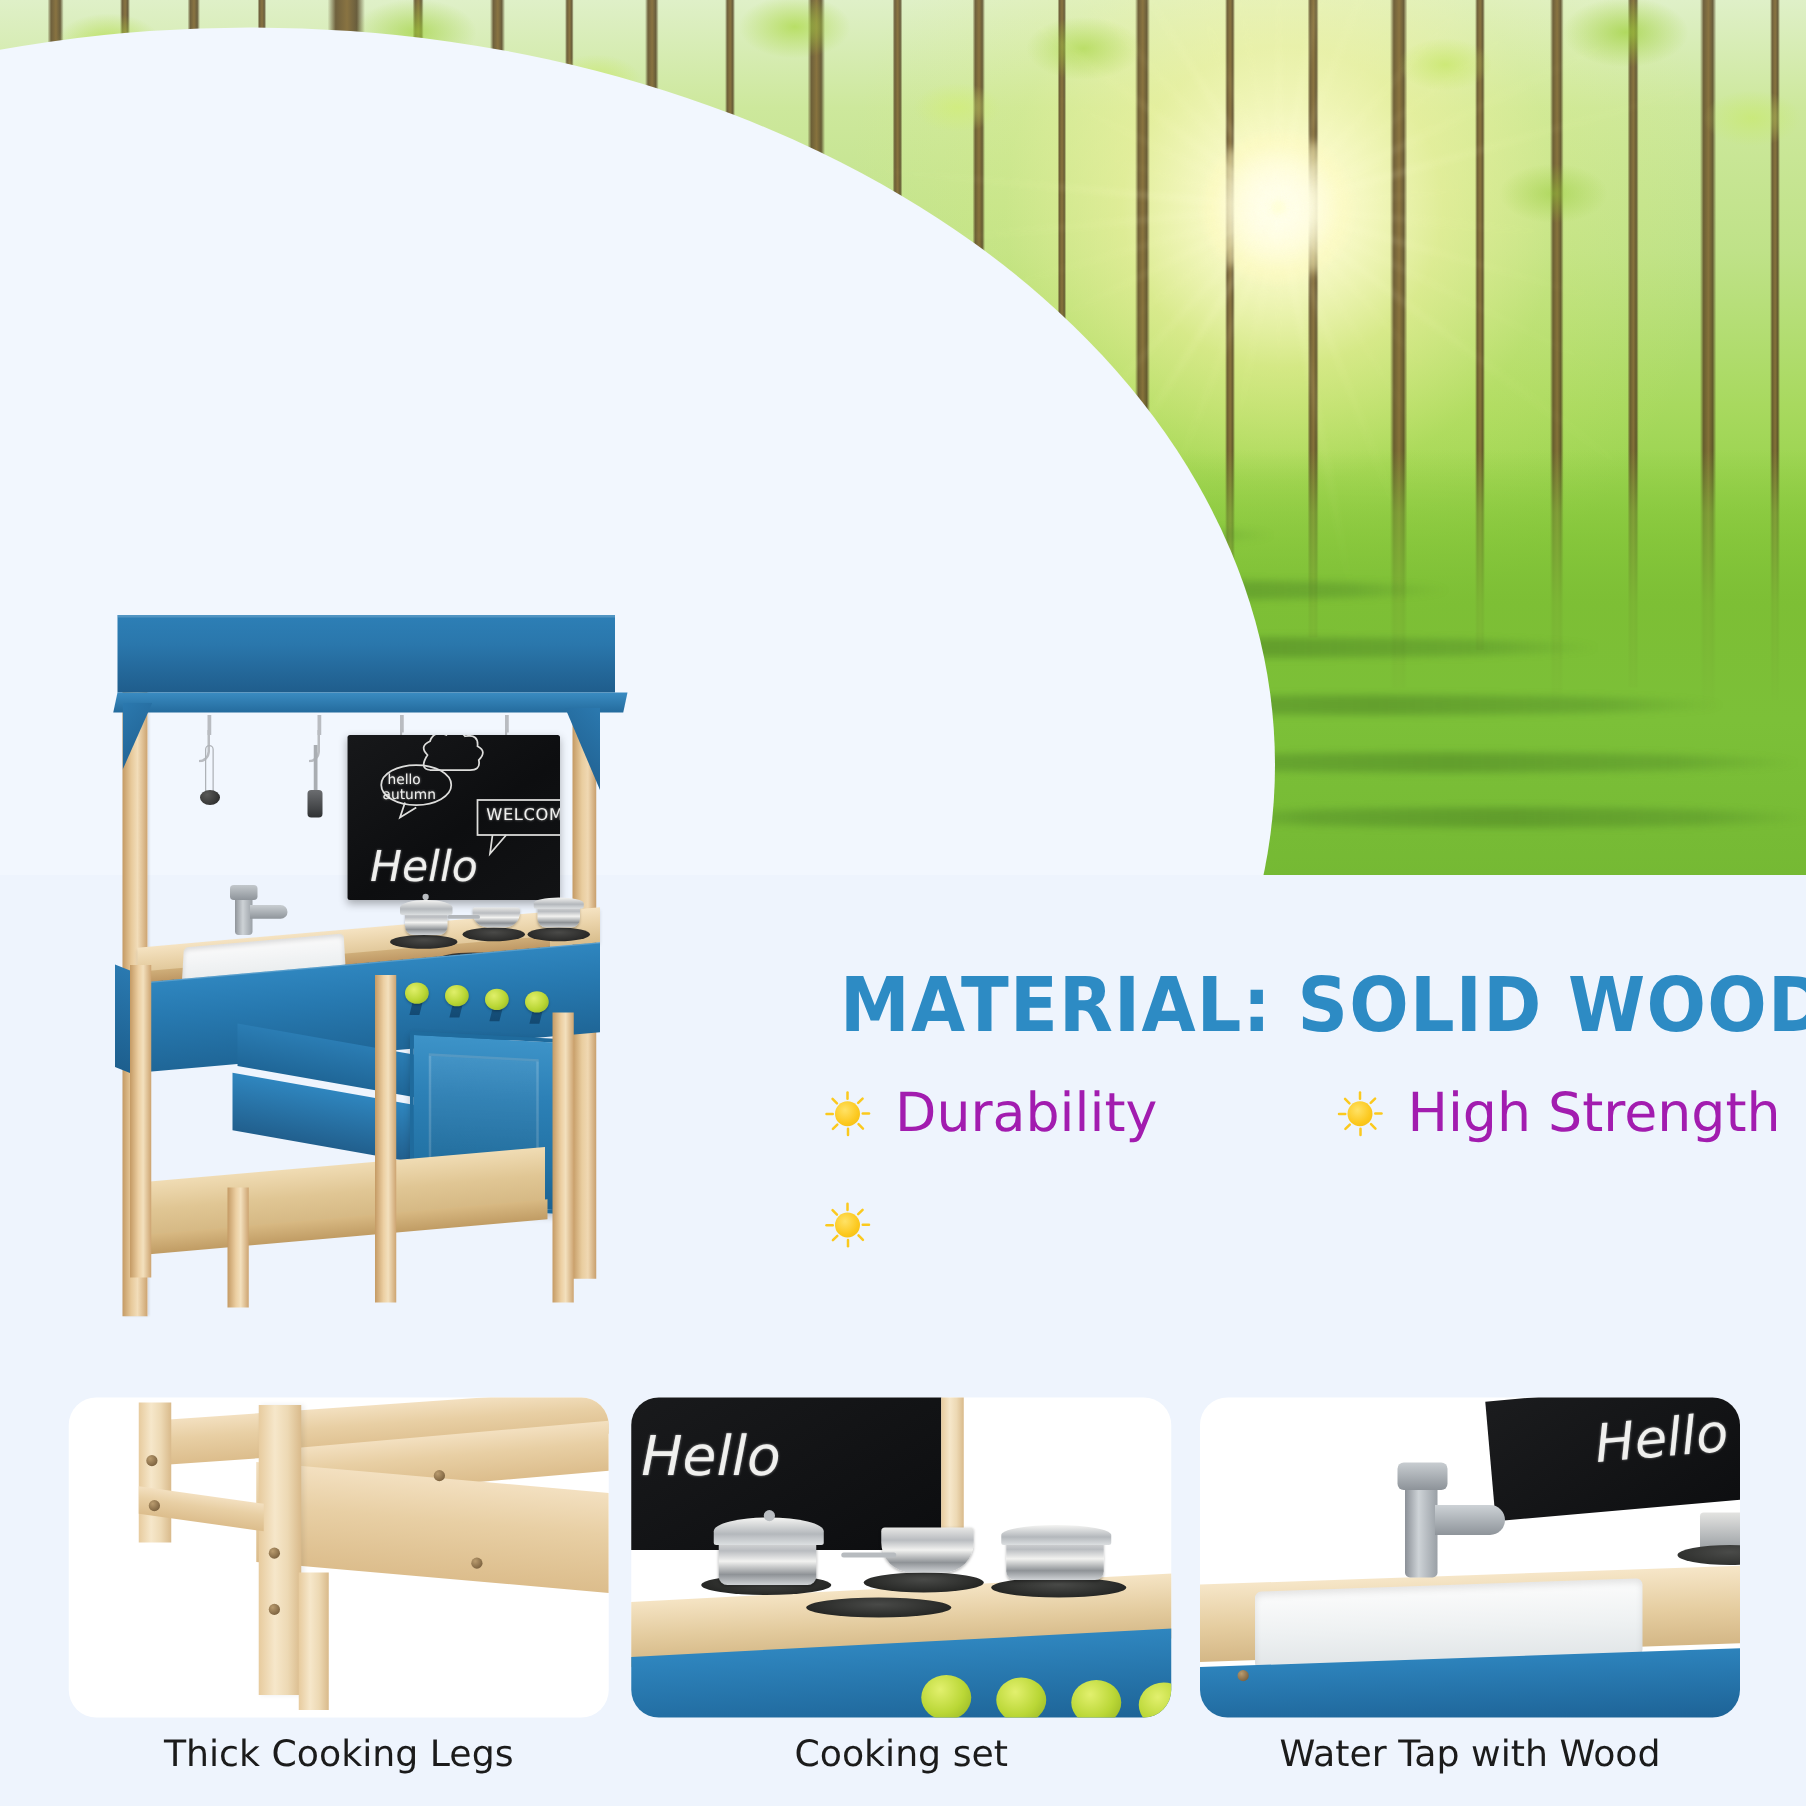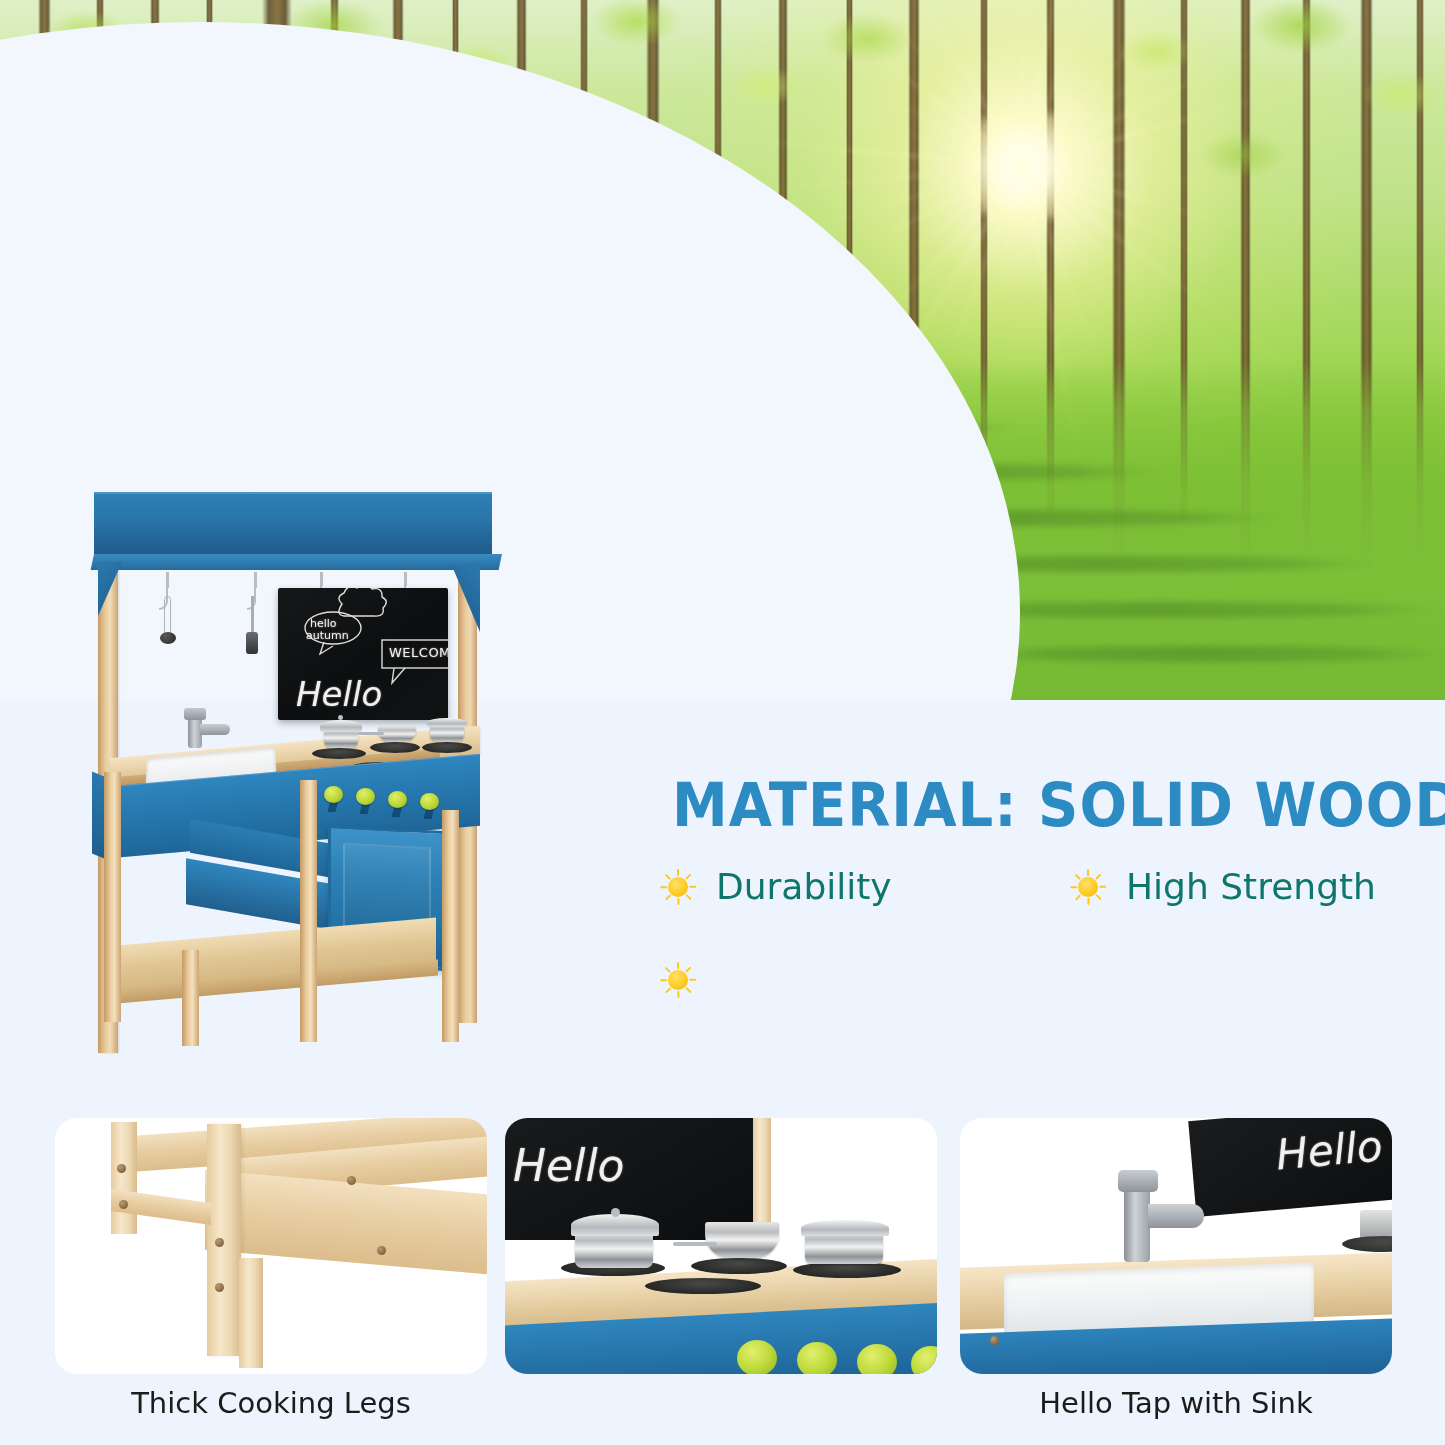--- a/index.html
+++ b/index.html
@@ -261,22 +261,22 @@
     border-radius: 50%;
     background: radial-gradient(circle at 40% 35%, #ffe266, #fcc81d 60%, #f0ba10 100%);
   }
   .sun-ray {
     position:absolute; left: 17px; top: 0px; width: 2.4px; height: 7px;
     background: #fbc91e; border-radius: 2px;
     transform-origin: 1.2px 18px;
   }
   .feat-label {
     font-family: "DejaVu Sans", sans-serif;
-    font-size: 36px;
-    color: #0f766e;
+    font-size: 43px;
+    color: #a21caf;
     white-space: nowrap;
   }
 
   
   .thumbs { position:absolute; left:0; top: 1118px; width: 1445px; height: 260px; }
   .thumb {
     position:absolute; top: 0; width: 432px; height: 256px;
     background: #ffffff;
     border-radius: 22px;
     overflow: hidden;
@@ -608,15 +608,16 @@
       <div class="tw" style="left:158px; top:52px; width:40px; height:22px; background:linear-gradient(to bottom,#c8cdd1,#8d9399); border-radius:5px;"></div>
       <div class="tw" style="left:188px; top:86px; width:56px; height:24px; background:linear-gradient(to bottom,#cdd2d6,#8e949a); border-radius:0 14px 14px 0;"></div>
       <div class="t3-blue"></div>
       <div class="tw" style="left:400px; top:92px; width:56px; height:30px; background:linear-gradient(to bottom,#e3e3e1,#9ba0a4); border-radius:3px;"></div>
       <div class="tw" style="left:382px; top:118px; width:84px; height:16px; border-radius:50%; background:radial-gradient(ellipse at 50% 35%,#4a4b49,#262725);"></div>
       <div class="screw" style="left:30px; top:218px;"></div>
     </div>
   </div>
 
   <div class="caption c1">Thick Cooking Legs</div>
-  <div class="caption c3">Hello Tap with Sink</div>
+  <div class="caption c2">Cooking set</div>
+  <div class="caption c3">Water Tap with Wood</div>
 
 </div>
 
 </body></html>

